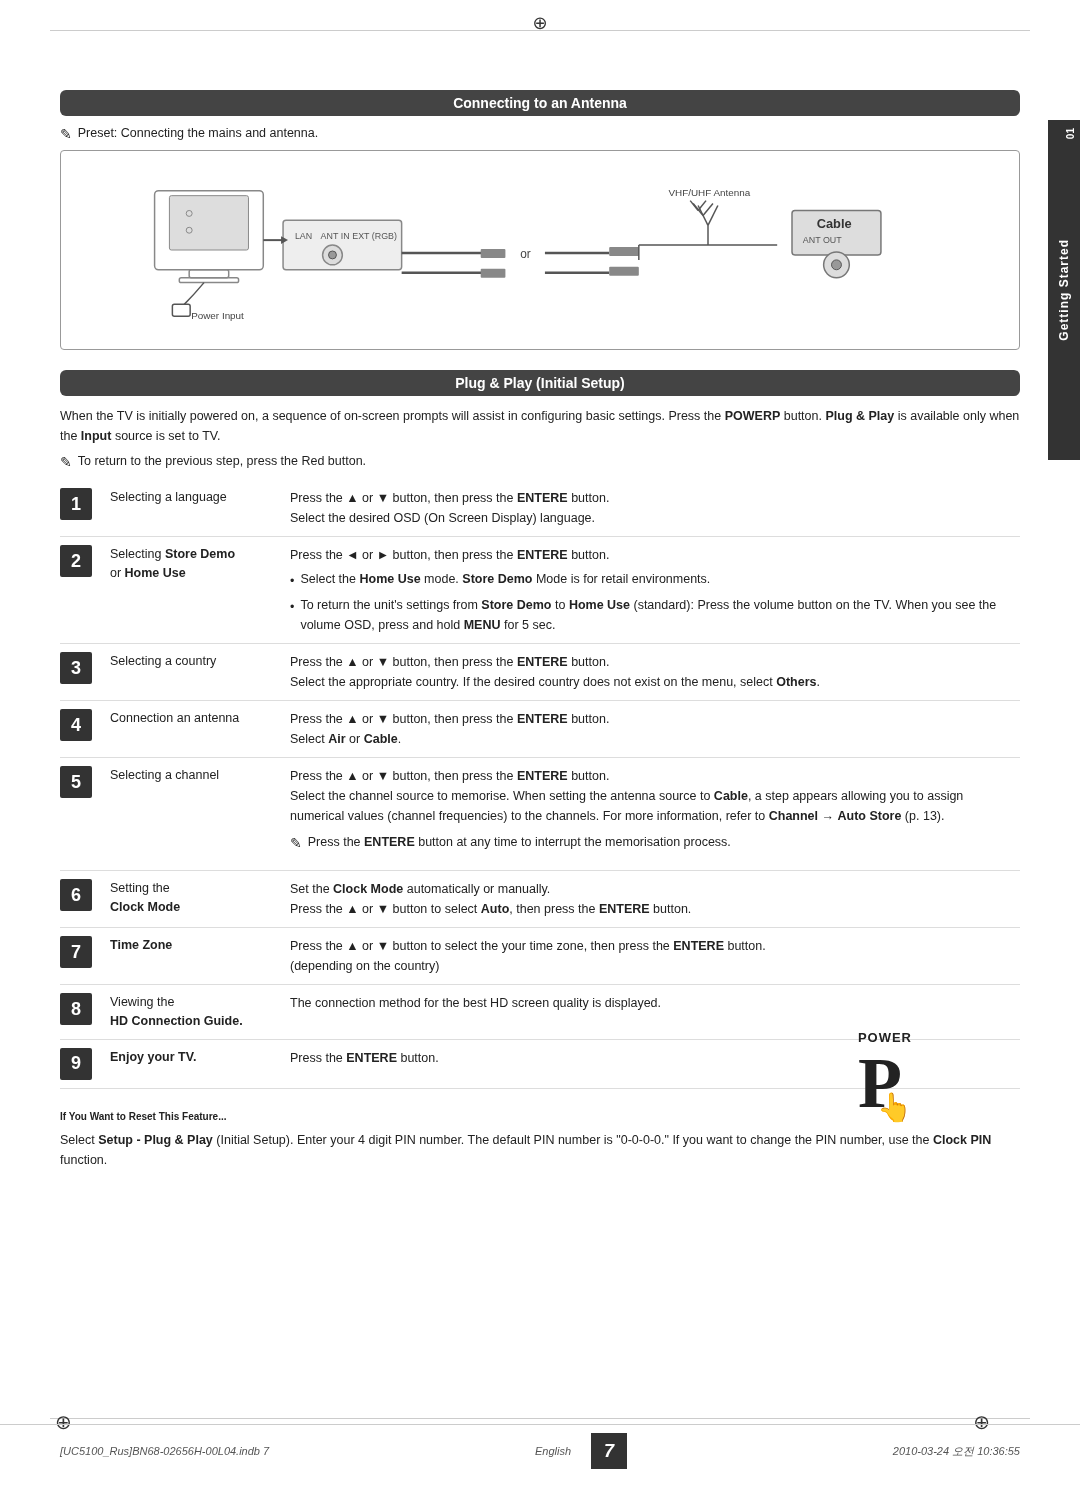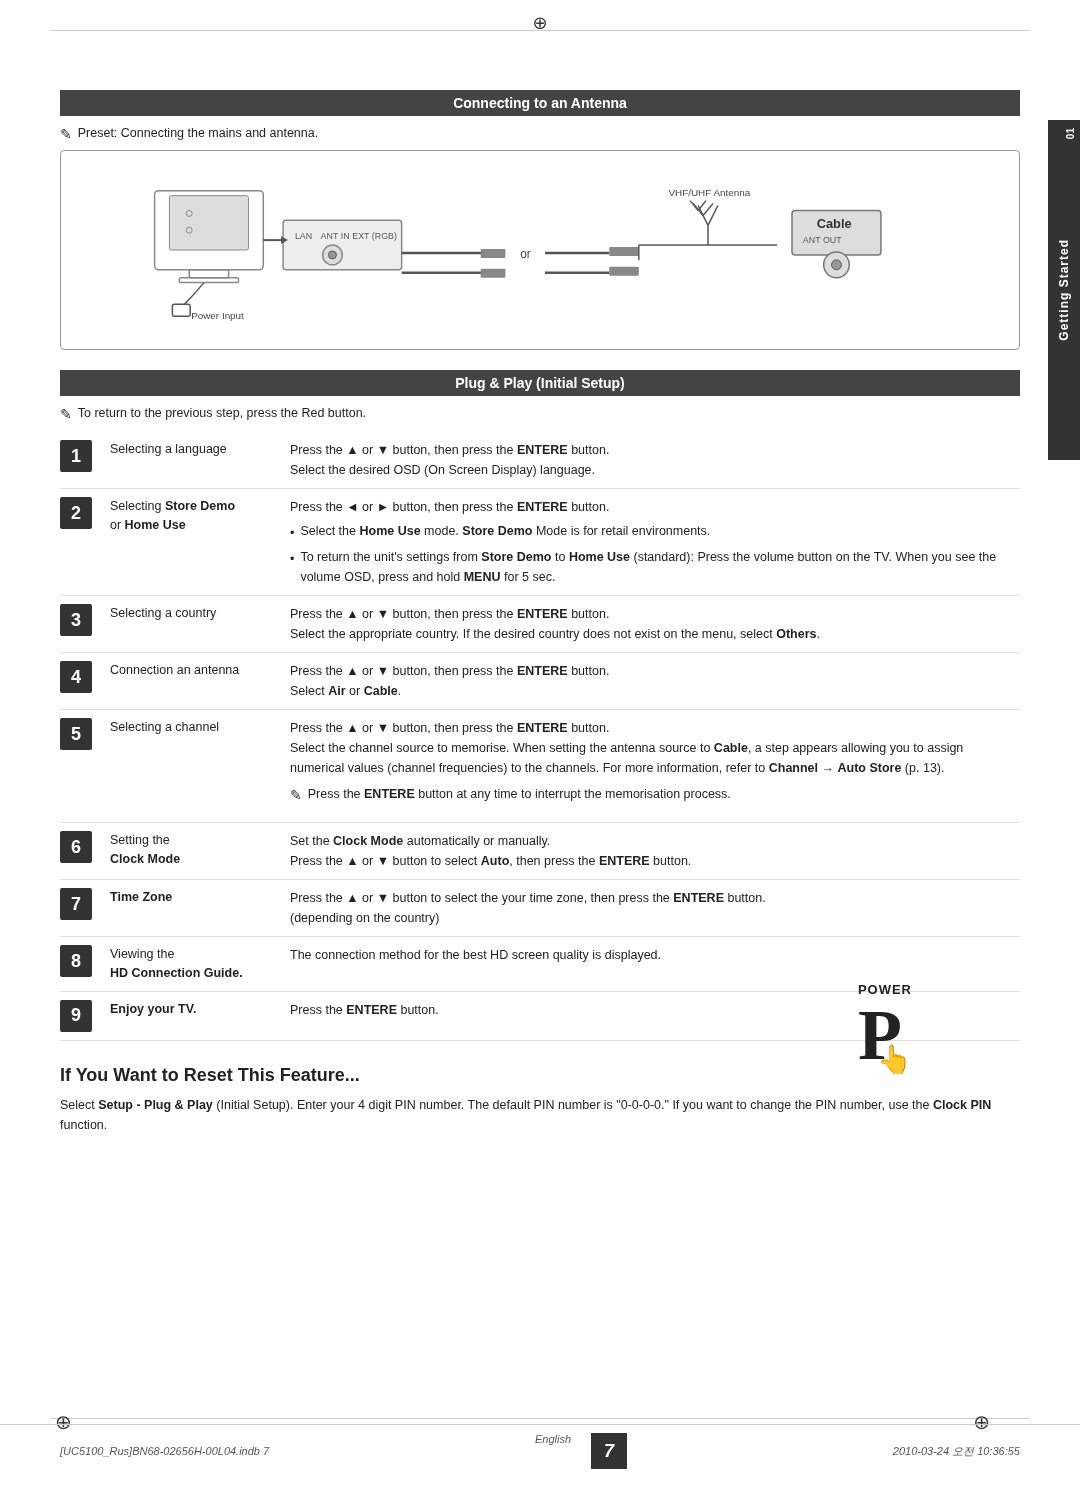--- a/index.html
+++ b/index.html
@@ -64,20 +64,21 @@
 
     
     .section-header {
       background: #444;
       color: #fff;
       text-align: center;
       padding: 5px 10px;
       font-size: 14px;
       font-weight: bold;
       margin-bottom: 10px;
+      border-radius: 6px;
     }
 
     
     .antenna-section {
       margin-top: 50px;
       margin-bottom: 20px;
     }
 
     .antenna-desc {
       font-size: 12.5px;
@@ -193,21 +194,21 @@
       right: -10px;
     }
 
     
     .if-section {
       margin-top: 20px;
       font-size: 12.5px;
       line-height: 1.6;
     }
     .if-section h4 {
-      font-size: 18px;
+      font-size: 10px;
       font-weight: bold;
       margin-bottom: 5px;
     }
 
     
     .footer {
       position: absolute;
       bottom: 25px;
       left: 0;
       right: 0;
@@ -217,21 +218,21 @@
       align-items: center;
       font-size: 11px;
       color: #555;
       border-top: 1px solid #ccc;
       padding-top: 8px;
       font-style: italic;
     }
 
     .footer-center {
       display: flex;
-      align-items: flex-start;
+      align-items: center;
       gap: 20px;
     }
 
     .page-num-box {
       background: #333;
       color: #fff;
       font-size: 18px;
       font-weight: bold;
       width: 36px;
       height: 36px;
@@ -382,20 +383,26 @@
         <rect x="38" y="140" width="18" height="12" rx="2" fill="none" stroke="#555" stroke-width="1.5"></rect>
       </svg>
     </div>
   </div>
 
   <div class="plug-section">
     <div class="section-header">
       <span>Plug &amp; Play (Initial Setup)</span>
     </div>
 
+    <p class="plug-desc">
+      When the TV is initially powered on, a sequence of on-screen prompts will assist in configuring basic settings. Press the
+      <span class="bold">POWERP</span>   button.
+      <span class="bold">Plug &amp; Play</span> is available only when the
+      <span class="bold">Input</span> source is set to TV.
+    </p>
 
     <div class="note-line">
       <span class="note-icon">✎</span>
       <span>To return to the previous step, press the Red button.</span>
     </div>
 
     <div style="position:relative;">
       <table class="steps-table">
         <tbody>
 

